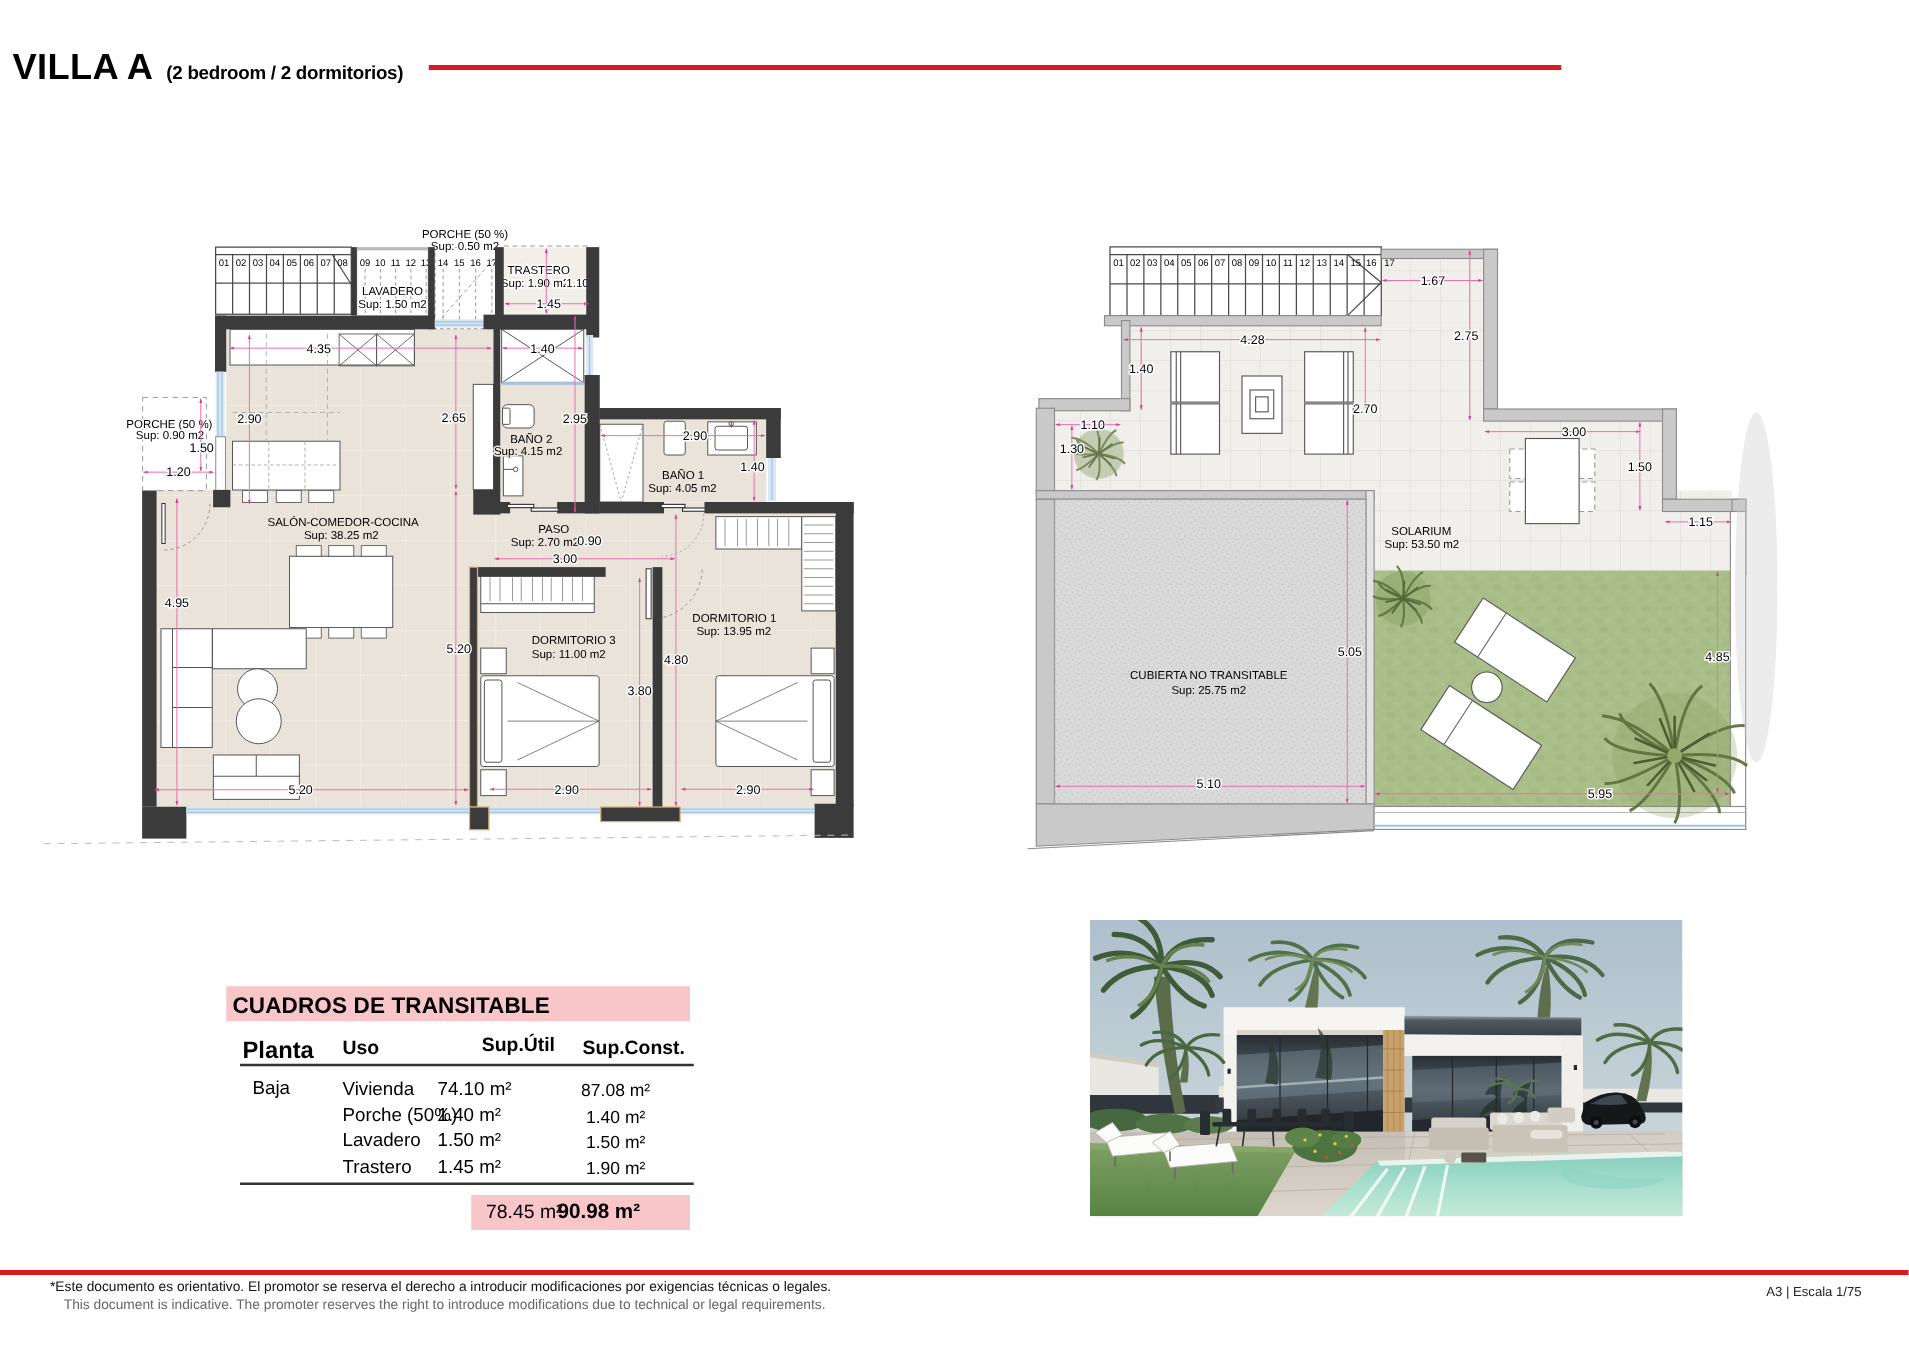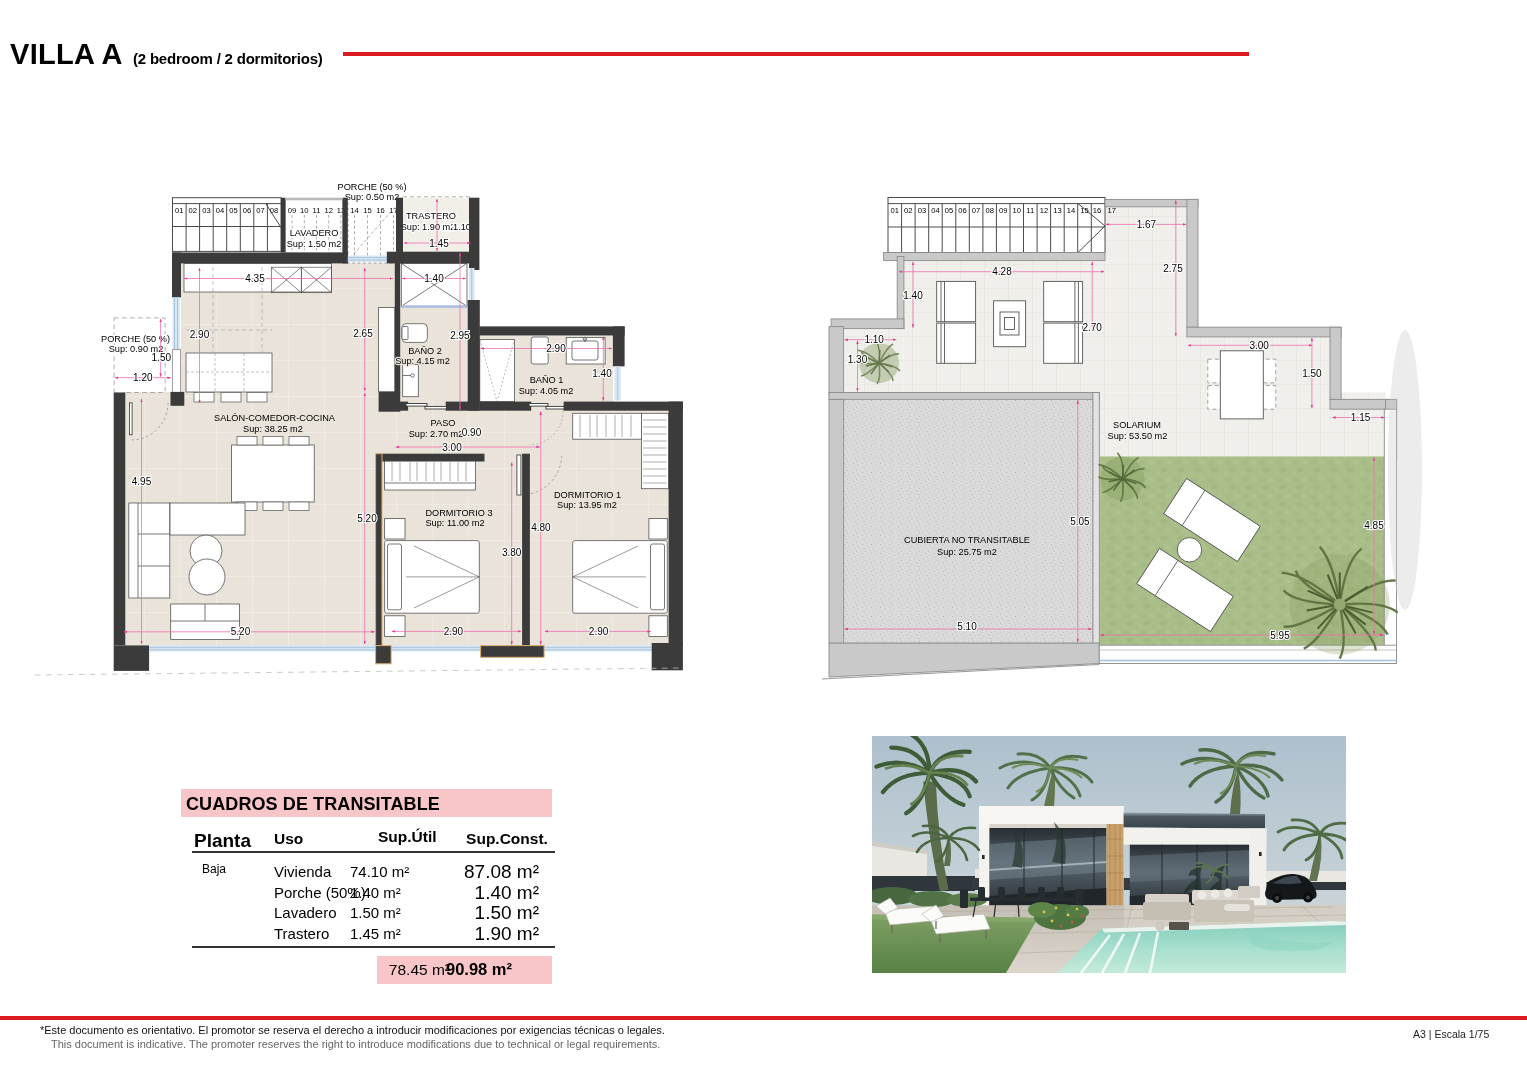--- a/index.html
+++ b/index.html
@@ -720,32 +720,32 @@
 </svg>
 
 <div id="table">
 
 <div class="abs" style="left:181px;top:789px;width:371px;height:28px;background:#f8c6c8"></div>
 
 <div class="abs" style="left:186px;top:794px;font-size:18px;font-weight:bold;letter-spacing:0.1px">CUADROS DE TRANSITABLE</div>
 
 <div class="abs" style="left:194px;top:830px;font-size:19px;font-weight:bold">Planta</div>
 <div class="abs" style="left:274px;top:830px;font-size:15.5px;font-weight:bold">Uso</div>
-<div class="abs" style="left:378px;top:828px;width:66px;text-align:left;font-size:15.5px;font-weight:bold">Sup.Útil</div>
+<div class="abs" style="left:378px;top:828px;width:66px;text-align:right;font-size:15.5px;font-weight:bold">Sup.Útil</div>
 <div class="abs" style="left:460px;top:830px;width:94px;text-align:center;font-size:15.5px;font-weight:bold">Sup.Const.</div>
 
 <div class="abs" style="left:192px;top:851px;width:363px;height:1.8px;background:#333"></div>
 
-<div class="abs" style="left:202px;top:862px;font-size:12px">Baja</div>
+<div class="abs" style="left:202px;top:862px;font-size:15px">Baja</div>
 
 <div class="abs" style="left:274px;top:862px;font-size:15px;line-height:20.6px">Vivienda<br>Porche (50%)<br>Lavadero<br>Trastero</div>
 
 <div class="abs" style="left:350px;top:862px;width:93px;font-size:15px;line-height:20.6px">74.10 m²<br>1.40 m²<br>1.50 m²<br>1.45 m²</div>
 
-<div class="abs" style="left:446px;top:862px;width:93px;text-align:right;font-size:19px;line-height:20.6px">87.08 m²<br>1.40 m²<br>1.50 m²<br>1.90 m²</div>
+<div class="abs" style="left:446px;top:862px;width:93px;text-align:center;font-size:14px;line-height:20.6px">87.08 m²<br>1.40 m²<br>1.50 m²<br>1.90 m²</div>
 
 <div class="abs" style="left:192px;top:946px;width:363px;height:1.8px;background:#333"></div>
 
 <div class="abs" style="left:377px;top:955.7px;width:175.3px;height:28px;background:#f8c6c8"></div>
 
 <div class="abs" style="left:350px;top:961px;width:100px;text-align:right;font-size:15.5px">78.45 m²</div>
 
 <div class="abs" style="left:446px;top:960px;width:96px;text-align:left;font-size:16.5px;font-weight:bold">90.98 m²</div>
 </div>
 

